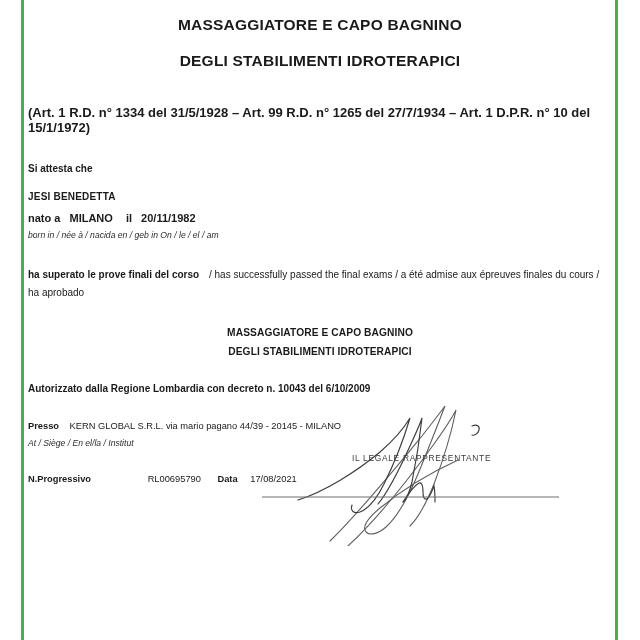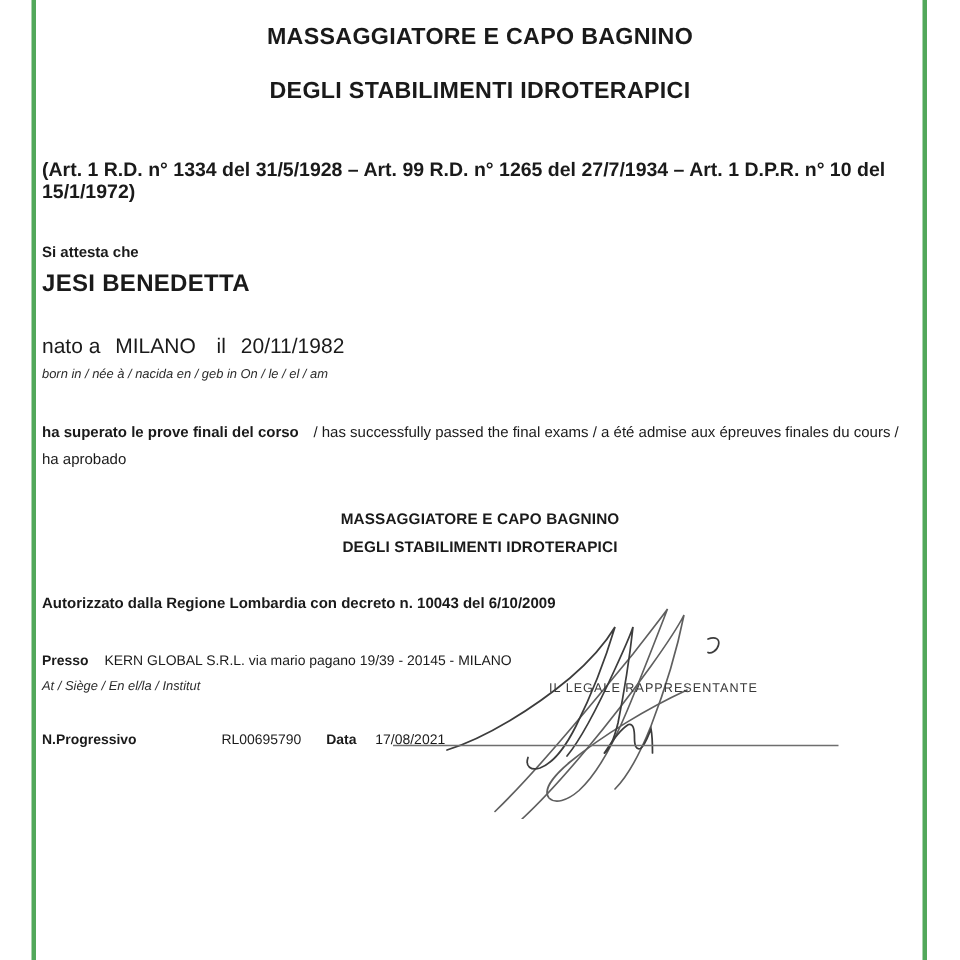--- a/index.html
+++ b/index.html
@@ -60,27 +60,27 @@
   .translit {
     font-style: italic;
     font-size: 8.6px;
     color: #2b2b2b;
   }
 
   .r-attesta      { margin-top: 28px; }
   .r-attesta-sub  { margin-top: 6px; }
 
   .name {
-    font-size: 16px;
-    font-weight: bold;
-    margin-top: 7px;
+    font-size: 10px;
+    font-weight: bold;
+    margin-top: 17px;
     letter-spacing: 0.2px;
   }
 
-  .r-nato     { margin-top: 23px; font-size: 14px; font-weight: normal; }
+  .r-nato     { margin-top: 10px; font-size: 11px; font-weight: bold; }
   .r-nato-sub { margin-top: 6px; }
 
   .r-esame      { margin-top: 26px; line-height: 1.75; }
   .r-esame .lbl-bold { font-weight: bold; }
 
   .course-title {
     text-align: center;
     font-size: 10.2px;
     font-weight: bold;
     letter-spacing: 0.1px;
@@ -108,21 +108,21 @@
   .sig-area {
     position: absolute;
     left: 262px;
     top: 396px;
     width: 300px;
     height: 150px;
   }
   .sig-area svg { display: block; }
   .sig-caption {
     position: absolute;
-    left: 104px;
+    left: 90px;
     top: 57px;
     font-size: 8.4px;
     letter-spacing: 0.7px;
     color: #3a3a3a;
     white-space: nowrap;
   }
 </style>
 </head>
 <body>
 
@@ -155,21 +155,21 @@
     <span style="margin-left:7px">/ has successfully passed the final exams / a été admise aux épreuves finales du cours / ha aprobado</span><br>
   </div>
 
   <div class="course-title ct-1">MASSAGGIATORE E CAPO BAGNINO</div>
   <div class="course-title ct-2">DEGLI STABILIMENTI IDROTERAPICI</div>
 
   <div class="auth">Autorizzato dalla Regione Lombardia con decreto n. 10043 del 6/10/2009</div>
 
   <div class="r-presso">
     <span class="lbl-bold">Presso</span>
-    <span class="venue">KERN GLOBAL S.R.L. via mario pagano 19/39 - 20145 - MILANO</span>
+    <span class="venue">KERN GLOBAL S.R.L. via mario pagano 44/39 - 20145 - MILANO</span>
   </div>
   <div class="block translit r-presso-sub">At / Siège / En el/la / Institut</div>
 
   <div class="r-prog">
     <span class="lbl-bold">N.Progressivo</span>
     <span class="val">RL00695790</span>
     <span class="data-lbl">Data</span>
     <span class="data-val">17/08/2021</span>
   </div>
 

